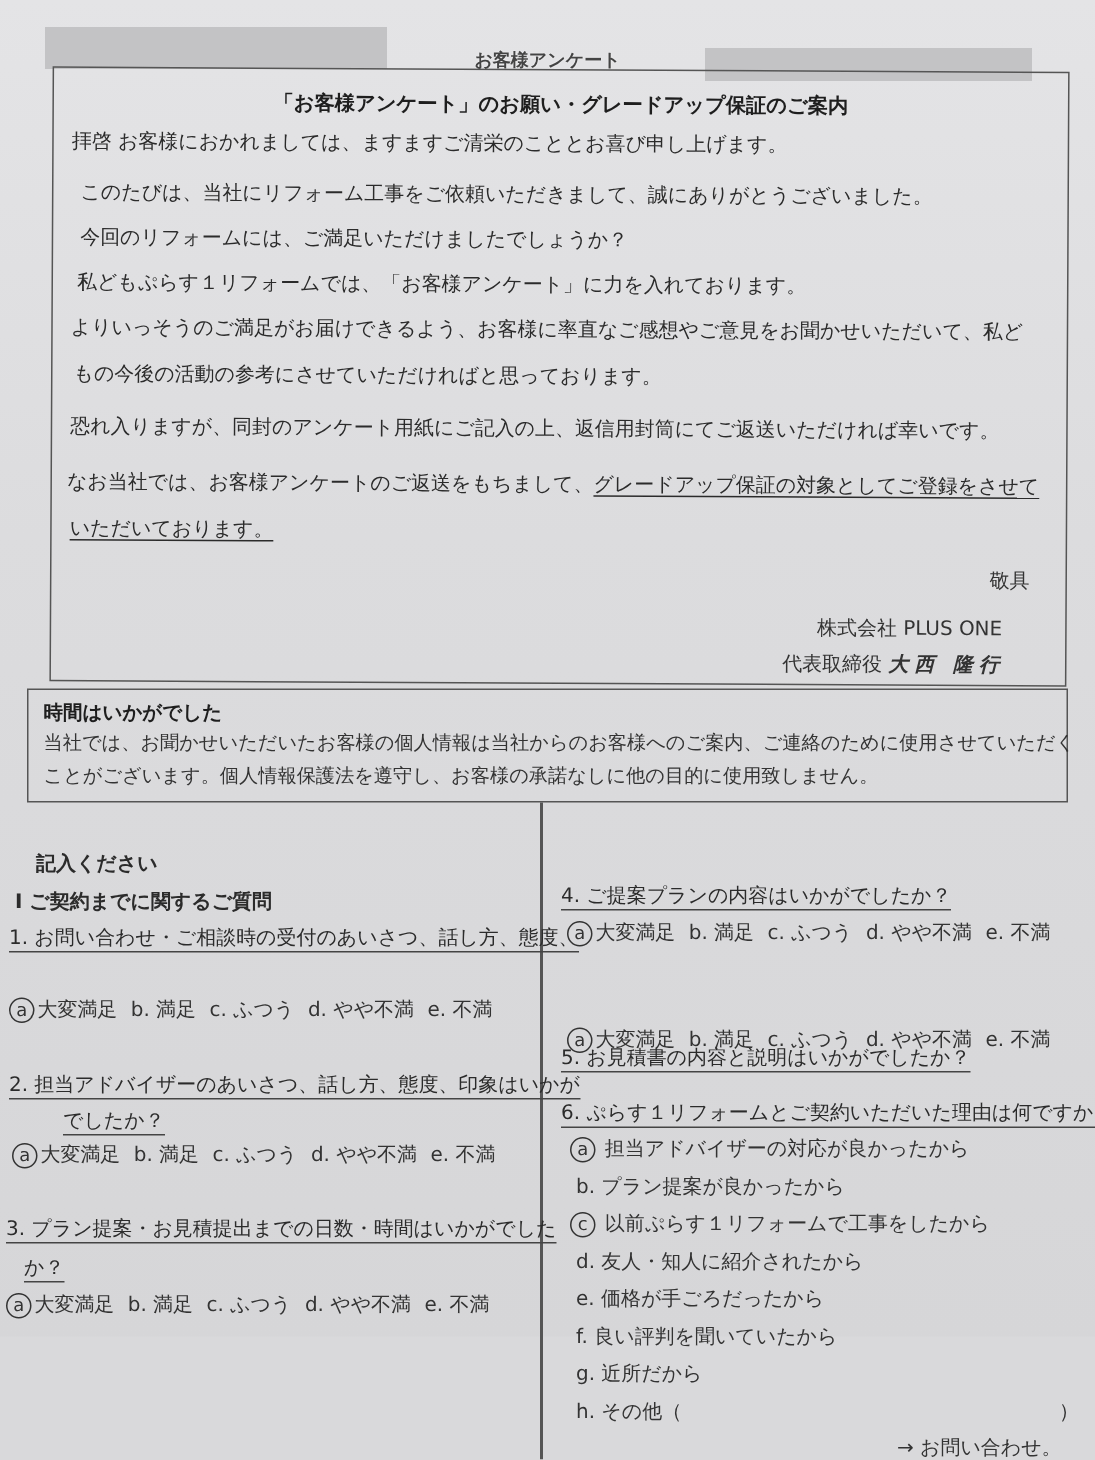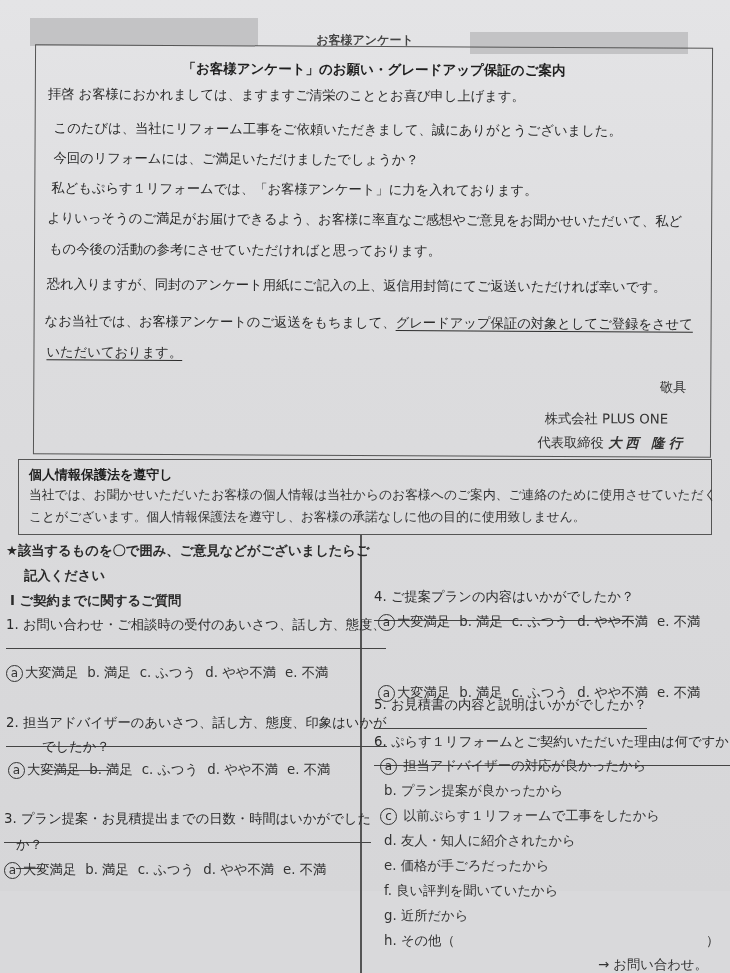--- a/index.html
+++ b/index.html
@@ -37,21 +37,21 @@
   .right { position:absolute; font-size:13.3px; color:#333; white-space:nowrap; }
   .sig { font-family:"DejaVu Serif", serif; font-weight:bold; font-style:italic; letter-spacing:4px; }
   .policy-box {
     position:absolute; left:18px; top:459px; width:694px; height:76px;
     border:1.5px solid #555; box-sizing:border-box;
   }
   .policy-title { position:absolute; left:10px; top:6px; font-size:13px; font-weight:bold; color:#1e1e1e; }
   .policy-text { position:absolute; left:10px; font-size:12.8px; color:#333; white-space:nowrap; }
   .col-divider { position:absolute; left:360px; top:535px; width:1.5px; height:438px; background:#555; }
   .q { position:absolute; font-size:13.3px; color:#2b2b2b; white-space:nowrap; }
-  .q-u { border-bottom:1.5px solid #444; padding-bottom:16px; }
+  .q-u { border-bottom:1.5px solid #444; padding-bottom:1px; }
   .opts { position:absolute; font-size:13.3px; color:#333; white-space:nowrap; }
   .opt { margin-right:9px; }
   .circled {
     display:inline-block; width:15px; height:15px; line-height:14px; text-align:center;
     border:1.3px solid #333; border-radius:50%; font-size:12px; margin-right:2px;
   }
 </style>
 </head>
 <body>
 
@@ -70,35 +70,34 @@
     <div class="line" style="top:164px;left:12px;">よりいっそうのご満足がお届けできるよう、お客様に率直なご感想やご意見をお聞かせいただいて、私ど</div>
     <div class="line" style="top:195px;left:14px;">もの今後の活動の参考にさせていただければと思っております。</div>
     <div class="line" style="top:230px;left:12px;">恐れ入りますが、同封のアンケート用紙にご記入の上、返信用封筒にてご返送いただければ幸いです。</div>
     <div class="line" style="top:267px;left:10px;">
       <span>なお当社では、お客様アンケートのご返送をもちまして、</span><span class="underline">グレードアップ保証の対象としてご登録をさせて</span>
     </div>
     <div class="line underline" style="top:298px;left:12px;">いただいております。</div>
 
     <div class="right" style="top:330px;right:24px;">敬具</div>
     <div class="right" style="top:362px;right:42px;">株式会社  PLUS  ONE</div>
-    <div class="right" style="top:386px;right:24px;text-align:center;">
+    <div class="right" style="top:386px;right:40px;text-align:center;">
       <span>代表取締役</span>
       <span class="sig">大西 隆行</span>
     </div>
   </div>
 
   <div class="policy-box">
-    <div class="policy-title">個人情報保護法を遵守し</div>
+    <div class="policy-title">時間はいかがでした</div>
     <div class="policy-text" style="top:27px;">当社では、お聞かせいただいたお客様の個人情報は当社からのお客様へのご案内、ご連絡のために使用させていただく</div>
     <div class="policy-text" style="top:49px;font-family:Liberation Mono, monospace;">ことがございます。個人情報保護法を遵守し、お客様の承諾なしに他の目的に使用致しません。</div>
   </div>
 
   <div class="col-divider"></div>
 
-  <div class="q" style="left:6px;top:542px;font-weight:bold;">★該当するものを〇で囲み、ご意見などがございましたらご</div>
   <div class="q" style="left:24px;top:567px;font-weight:bold;">記入ください</div>
   <div class="q" style="left:10px;top:592px;font-weight:bold;">Ⅰ  ご契約までに関するご質問</div>
 
   <div class="q" style="left:6px;top:616px;"><span class="q-u">1. お問い合わせ・ご相談時の受付のあいさつ、話し方、態度、</span></div>
   <div class="opts" style="left:6px;top:664px;">
     <span class="circled">a</span><span class="opt">大変満足</span><span class="opt">b. 満足</span><span class="opt">c. ふつう</span><span class="opt">d. やや不満</span><span class="opt">e. 不満</span>
   </div>
 
   <div class="q" style="left:6px;top:714px;"><span class="q-u">2. 担当アドバイザーのあいさつ、話し方、態度、印象はいかが</span></div>
   <div class="q" style="left:22px;top:738px;margin-left:20px;"><span class="q-u">でしたか？</span></div>

